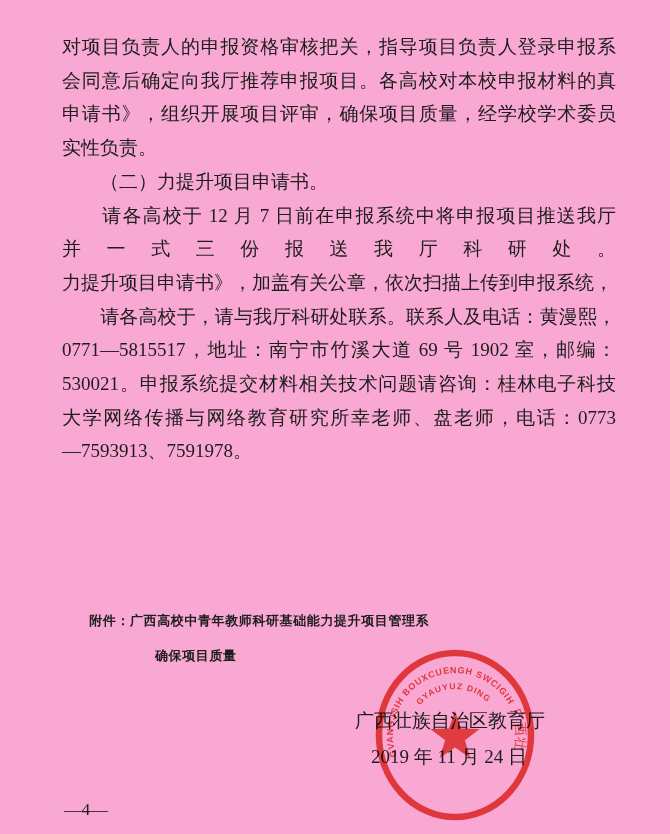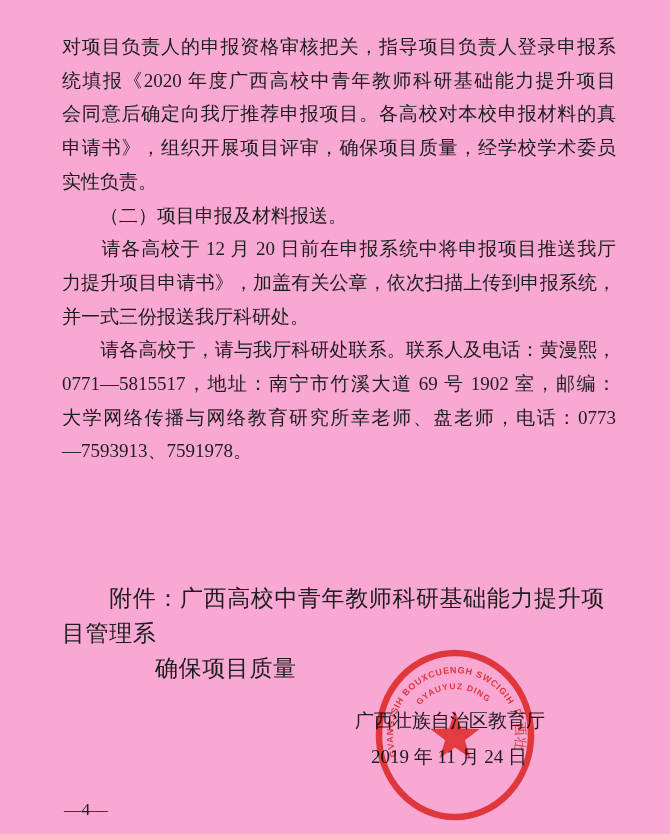--- a/index.html
+++ b/index.html
@@ -11,22 +11,22 @@
   }
   .body-text {
     position:absolute; left:62px; top:30px; width:554px;
     font-size:19px; line-height:33.7px;
   }
   .para { margin:0; }
   .line { white-space:pre-wrap; }
   
   .para .line:not(:last-child) { text-align:justify; text-align-last:justify; }
   .attachment {
-    position:absolute; left:62px; top:581px; width:560px;
-    font-size:23px; line-height:35px; letter-spacing:0.6px;
+    position:absolute; left:62px; top:603px; width:560px;
+    font-size:13px; line-height:35px; letter-spacing:0.6px;font-weight:bold;
   }
   .attach-line2 { padding-left:93px; }
   .signature {
     position:absolute; left:355px; top:710px;
     font-size:19px; line-height:22px; white-space:pre;
   }
   .sig-date {
     position:absolute; left:371px; top:746px;
     font-size:19px; line-height:22px; white-space:pre;text-align:center;
   }
@@ -46,36 +46,36 @@
   .seal-inner  { font-family:"Liberation Sans","DejaVu Sans",sans-serif; font-size:8.5px; font-weight:bold; letter-spacing:1px; }
 </style>
 </head>
 <body>
 
 <div class="page">
 
   <div class="body-text">
     <div class="para">
       <div class="line">对项目负责人的申报资格审核把关，指导项目负责人登录申报系</div>
-      <div class="line">统填报《2020 年度广西高校中青年教师科研基础能力提升项目</div>
       <div class="line">会同意后确定向我厅推荐申报项目。各高校对本校申报材料的真</div>
       <div class="line">申请书》，组织开展项目评审，确保项目质量，经学校学术委员</div>
       <div class="line">实性负责。</div>
     </div>
     <div class="para">
-      <div class="line">　　（二）项目申报及材料报送。</div>
+      <div class="line">　　（二）力提升项目申请书。</div>
     </div>
     <div class="para">
-      <div class="line">　　请各高校于 12 月 20 日前在申报系统中将申报项目推送我厅</div>
+      <div class="line">　　请各高校于 12 月 7 日前在申报系统中将申报项目推送我厅</div>
+      <div class="line">并一式三份报送我厅科研处。</div>
       <div class="line">力提升项目申请书》，加盖有关公章，依次扫描上传到申报系统，</div>
-      <div class="line">并一式三份报送我厅科研处。</div>
     </div>
     <div class="para">
       <div class="line">　　请各高校于，请与我厅科研处联系。联系人及电话：黄漫熙，</div>
       <div class="line">0771—5815517，地址：南宁市竹溪大道 69 号 1902 室，邮编：</div>
+      <div class="line">530021。申报系统提交材料相关技术问题请咨询：桂林电子科技</div>
       <div class="line">大学网络传播与网络教育研究所幸老师、盘老师，电话：0773</div>
       <div class="line">—7593913、7591978。</div>
     </div>
   </div>
 
   <div class="attachment">
     <div class="line attach-line1">　　附件：广西高校中青年教师科研基础能力提升项目管理系</div>
     <div class="line attach-line2">确保项目质量</div>
   </div>
 

